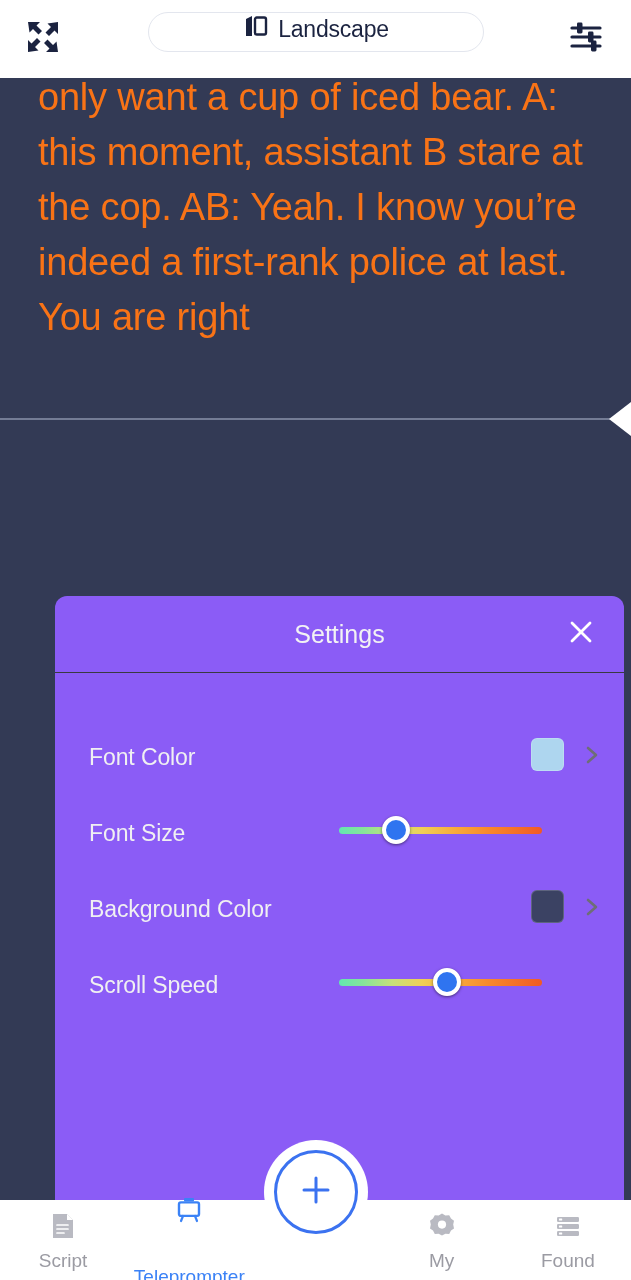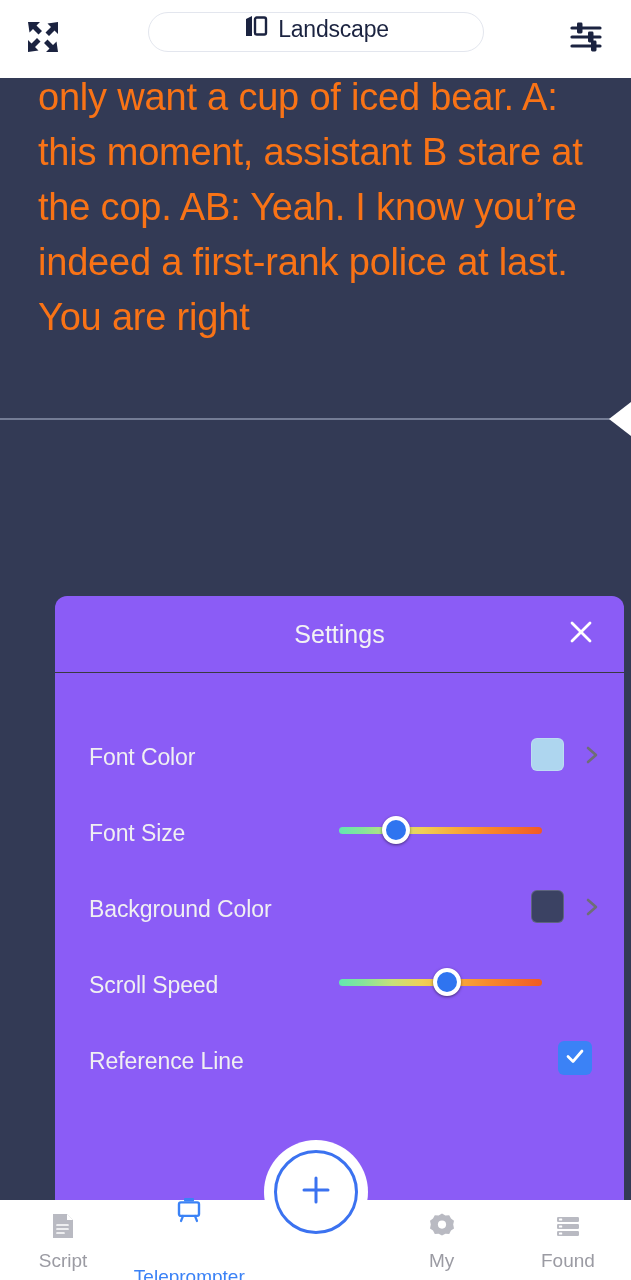--- a/index.html
+++ b/index.html
@@ -354,32 +354,20 @@
       <div class="row">
         <div class="row-label">Scroll Speed</div>
         <div class="row-right">
           <div class="slider-wrap">
             <div class="slider-track"></div>
             <div class="slider-knob" id="knob-speed" style="left: 53%;"></div>
           </div>
         </div>
       </div>
 
-      <div class="row">
-        <div class="row-label">Reference Line</div>
-        <div class="row-right">
-          <div class="checkbox">
-            <span>
-              <svg width="22" height="22" viewBox="0 0 22 22">
-                <polyline points="4,11.5 9,16.5 18,6" fill="none" stroke="#ffffff" stroke-width="2.7" stroke-linecap="round" stroke-linejoin="round"></polyline>
-              </svg>
-            </span>
-          </div>
-        </div>
-      </div>
 
     </div>
   </div>
 
   <div class="bottomnav">
 
     <div class="nav-item">
       <span>
         <svg width="28" height="28" viewBox="0 0 28 28">
           <path d="M4 2 H18 L24 8 V26 H4 Z" fill="#b9bac2"></path>

